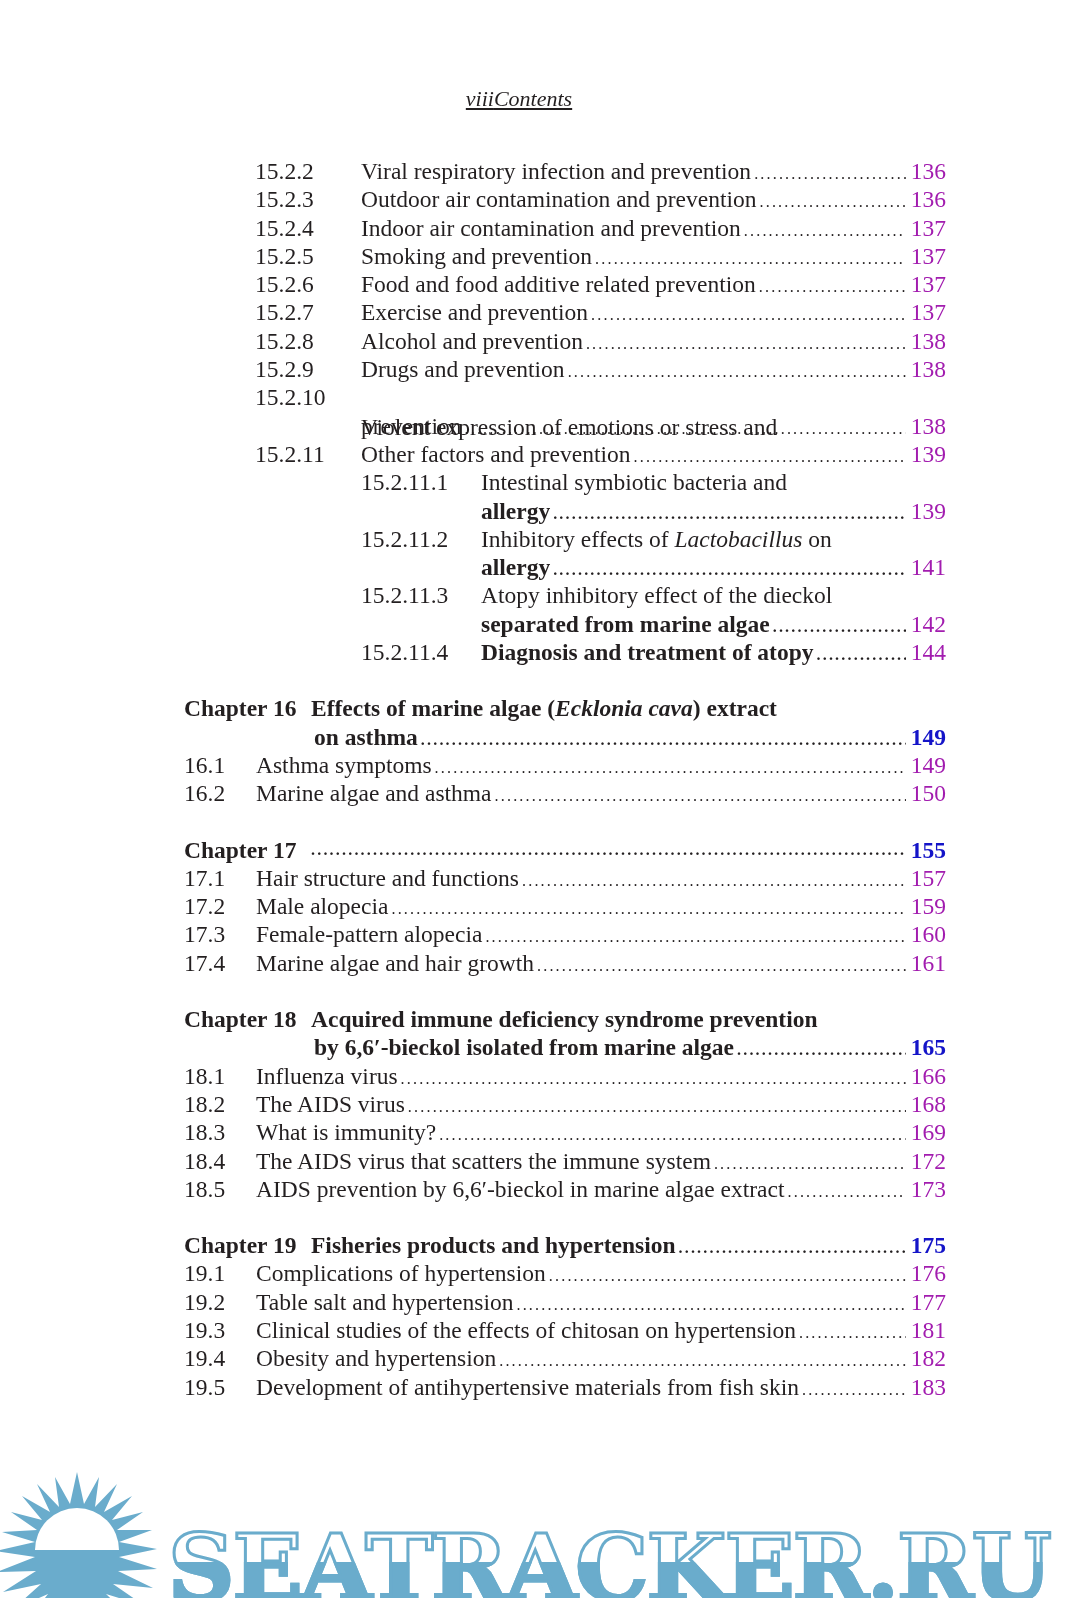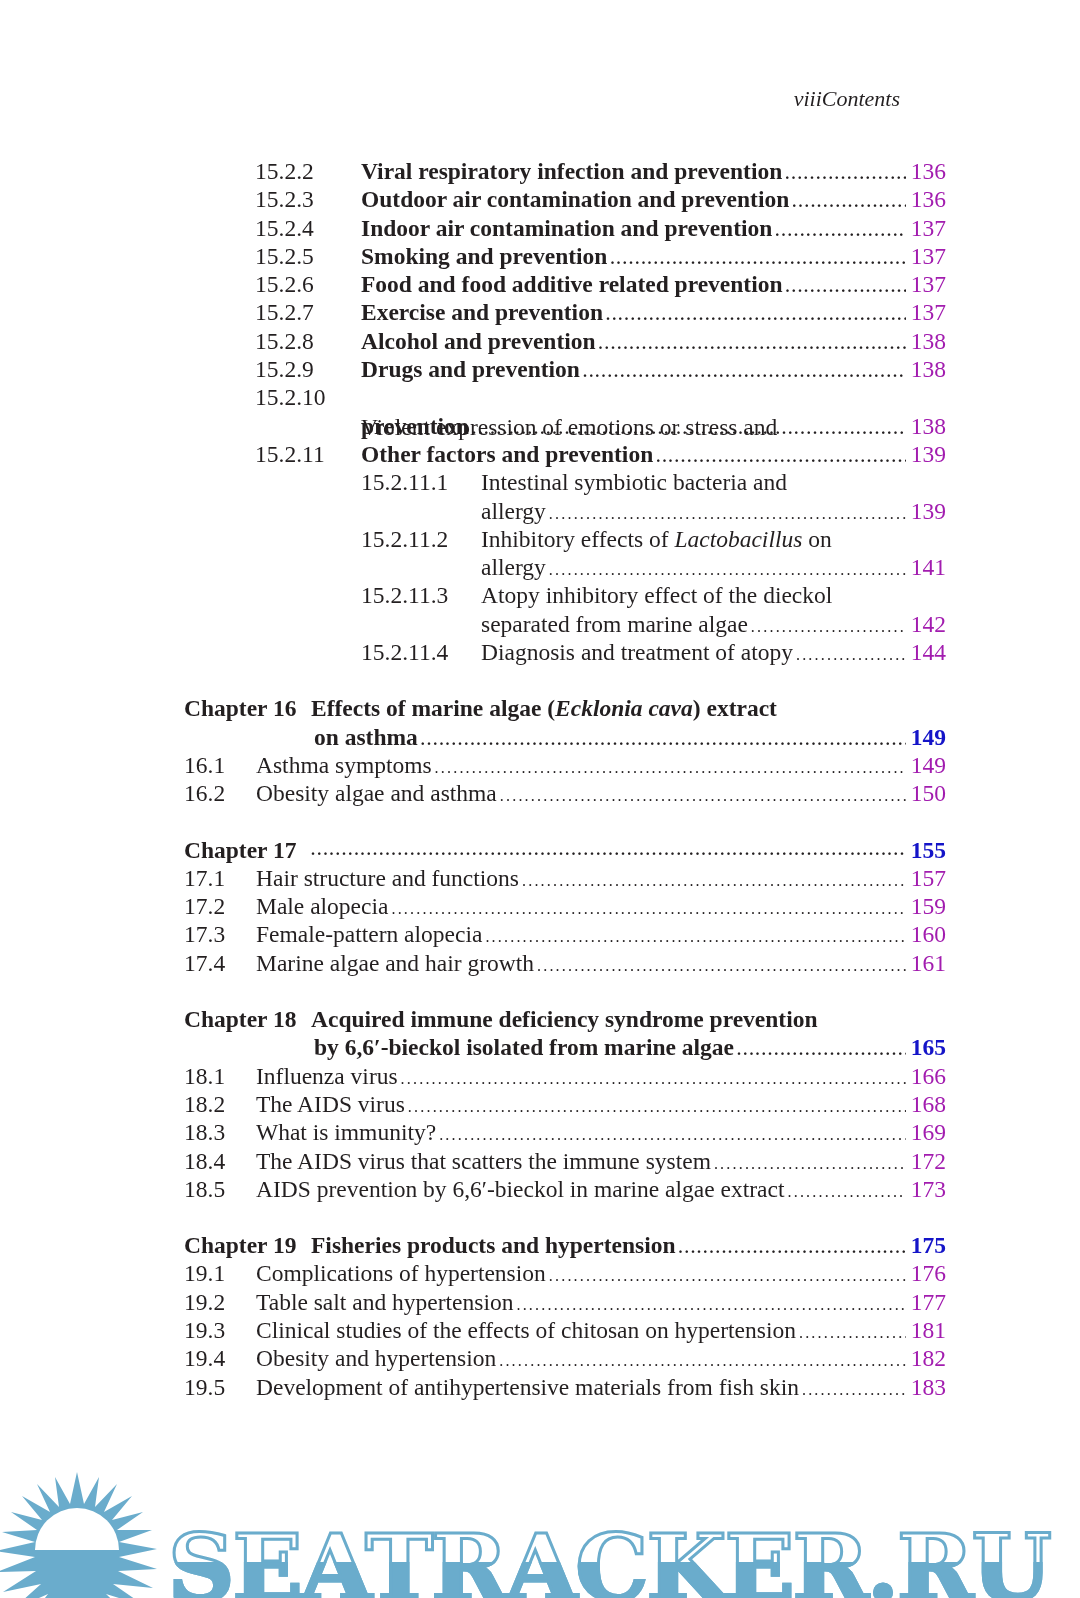--- a/index.html
+++ b/index.html
@@ -13,21 +13,22 @@
     color: #231f20;
   }
   .running-head {
     position: absolute;
     top: 86px;
     left: 138px;
     width: 762px;
     font-style: italic;
     font-size: 22px;
     display: flex;
-    justify-content: flex-end;
+    justify-content: center;
+    text-decoration: underline;
   }
   .toc {
     position: absolute;
     top: 157px;
     left: 0;
     width: 1080px;
     padding-left: 46px;
   }
   .row {
     position: relative;
@@ -64,24 +65,24 @@
     right: 180px;
     color: #a21caf;
     background: #fff;
     padding-left: 4px;
   }
   .bold { font-weight: bold; }
   .bold .page { color: #1414c8; }
   .gap { height: 28px; }
   
   .l3 .num { left: 209px; }
-  .l3 .title-wrap { left: 315px; font-weight: bold; }
+  .l3 .title-wrap { left: 315px; }
   .l3 .title-only { position:absolute; left:315px; top:0;margin-top:30px; }
   .l4 .num { left: 315px; text-align: center; }
-  .l4 .title-wrap { left: 435px; }
+  .l4 .title-wrap { left: 435px; font-weight: bold; }
   .l4 .title-only { position:absolute; left:435px; top:0; }
   .l2 .num { left: 138px; }
   .l2 .title-wrap { left: 210px; }
   .ch .num { left: 138px; }
   .ch .title-wrap { left: 265px; }
   .ch .title-only { position:absolute; left:265px; top:0; }
   .ch-cont .title-wrap { left: 268px; }
   .title-wrap .leader { margin-right: 40px; }
   em { font-style: italic; }
 
@@ -275,21 +276,21 @@
     <span class="num">16.1</span>
     <span class="title-wrap">
         <span class="title">Asthma symptoms</span>
         <span class="leader"></span>
       </span>
     <span class="page">149</span>
   </div>
   <div class="row l2">
     <span class="num">16.2</span>
     <span class="title-wrap">
-        <span class="title">Obesity algae and asthma</span>
+        <span class="title">Marine algae and asthma</span>
         <span class="leader"></span>
       </span>
     <span class="page">150</span>
   </div>
 
   <div class="gap"></div>
 
   <div class="row ch bold">
     <span class="num">Chapter 17</span>
     <span class="title-wrap">

